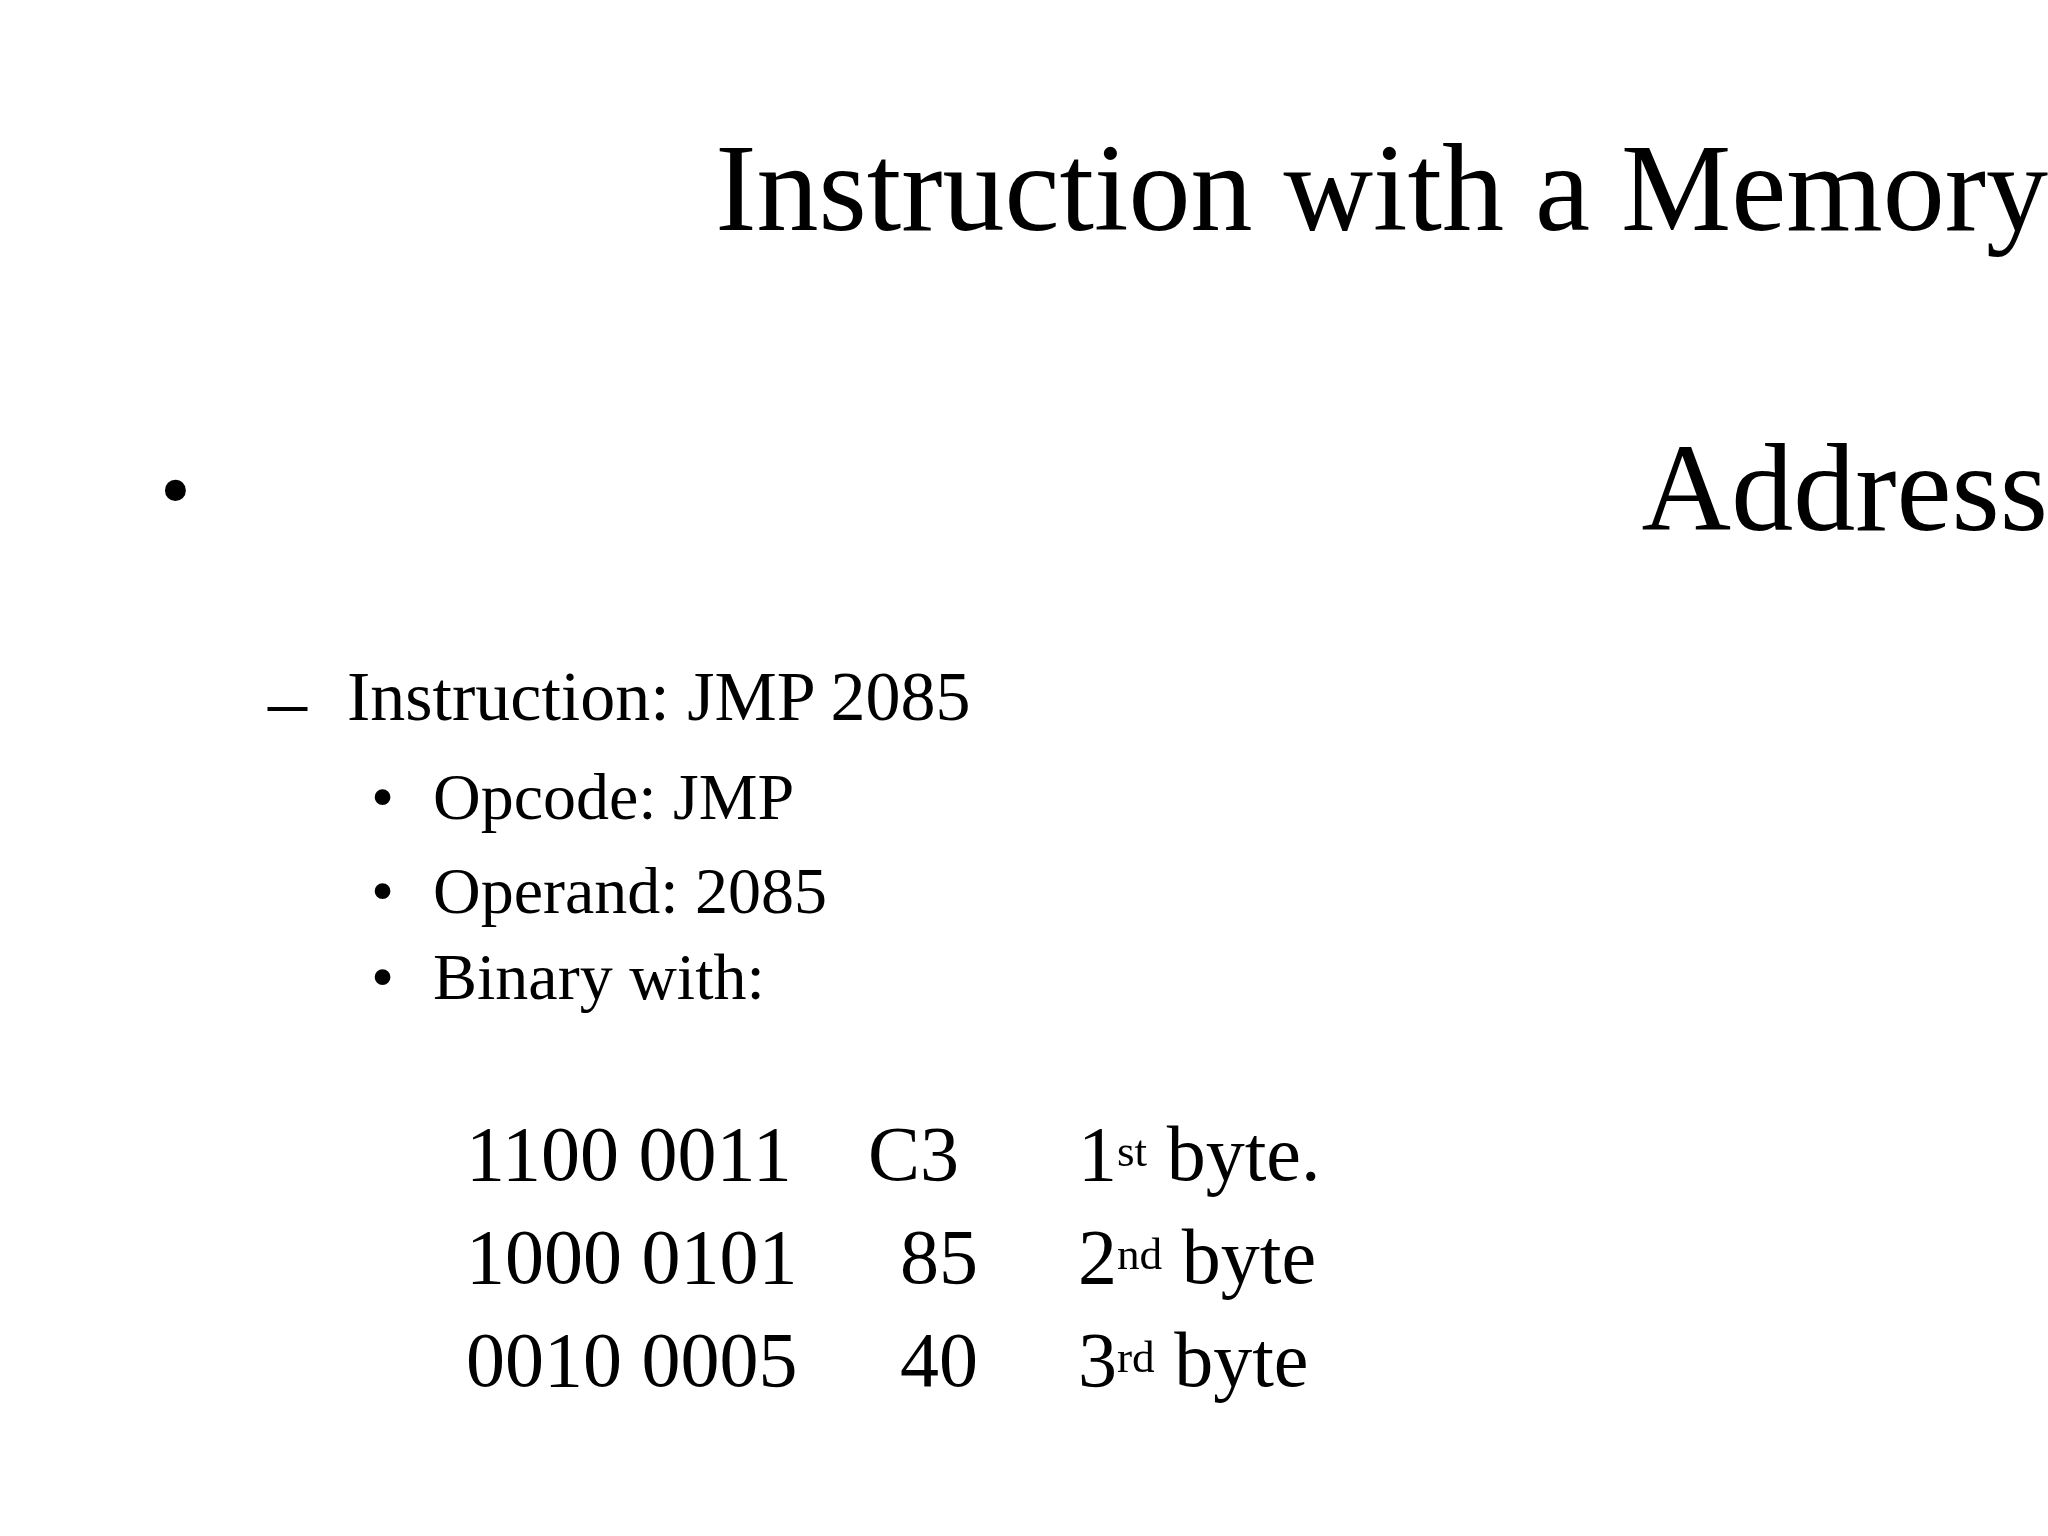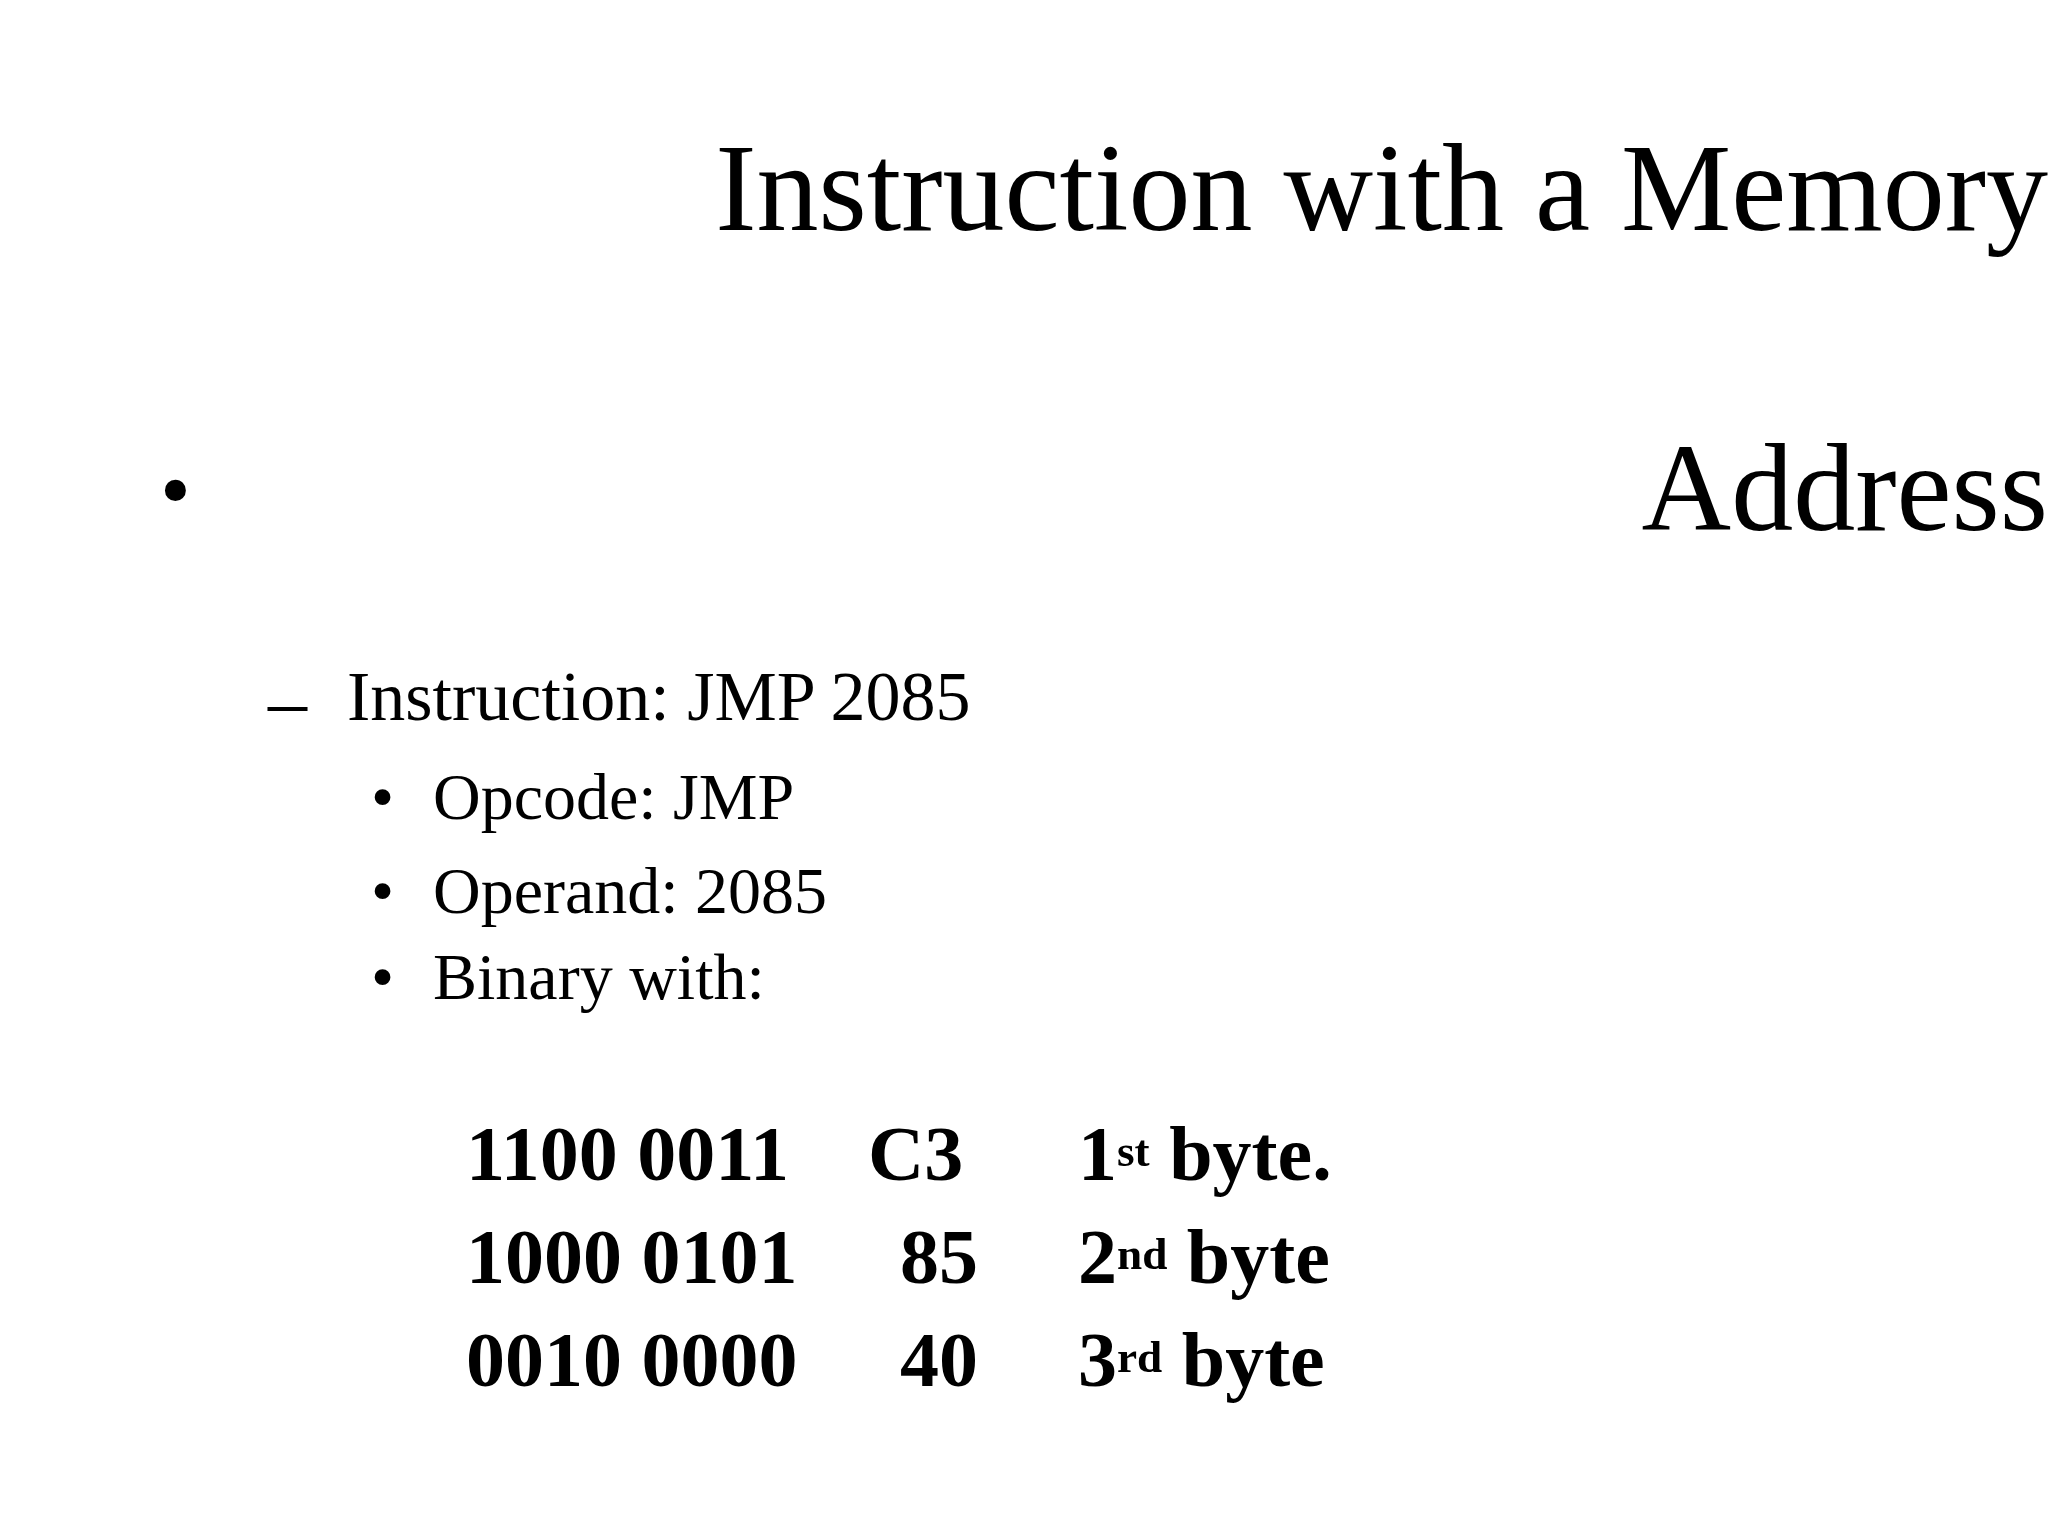--- a/index.html
+++ b/index.html
@@ -45,21 +45,20 @@
   .l3-r1 { top: 764px; }
   .l3-r2 { top: 858px; }
   .l3-r3 { top: 944px; }
   
   .byte-row {
     position: absolute;
     left: 388px;
     font-size: 78px;
     line-height: 1;
     white-space: pre;
-    font-weight: bold;
   }
   .byte-r1 { top: 1037px; }
   .byte-r2 { top: 1140px; }
   .byte-r3 { top: 1243px; }
   .bin { display: inline-block; width: 402px; }
   .hex { display: inline-block; width: 210px; }
   .byte-r2 .hex, .byte-r3 .hex { text-indent: 32px; }
   .ord sup {
     font-size: 0.58em;
     vertical-align: 0.3em;
@@ -90,16 +89,16 @@
 
   <div class="byte-row byte-r1">
     <span class="bin">1100 0011</span><span class="hex">C3</span><span class="ord"><span>1</span><sup>st</sup><span> byte.</span></span>
   </div>
 
   <div class="byte-row byte-r2">
     <span class="bin">1000 0101</span><span class="hex">85</span><span class="ord"><span>2</span><sup>nd</sup><span> byte</span></span>
   </div>
 
   <div class="byte-row byte-r3">
-    <span class="bin">0010 0000</span><span class="hex">40</span><span class="ord"><span>3</span><sup>rd</sup><span> byte</span></span>
+    <span class="bin">0010 0005</span><span class="hex">40</span><span class="ord"><span>3</span><sup>rd</sup><span> byte</span></span>
   </div>
 
 </div>
 
 </body></html>

